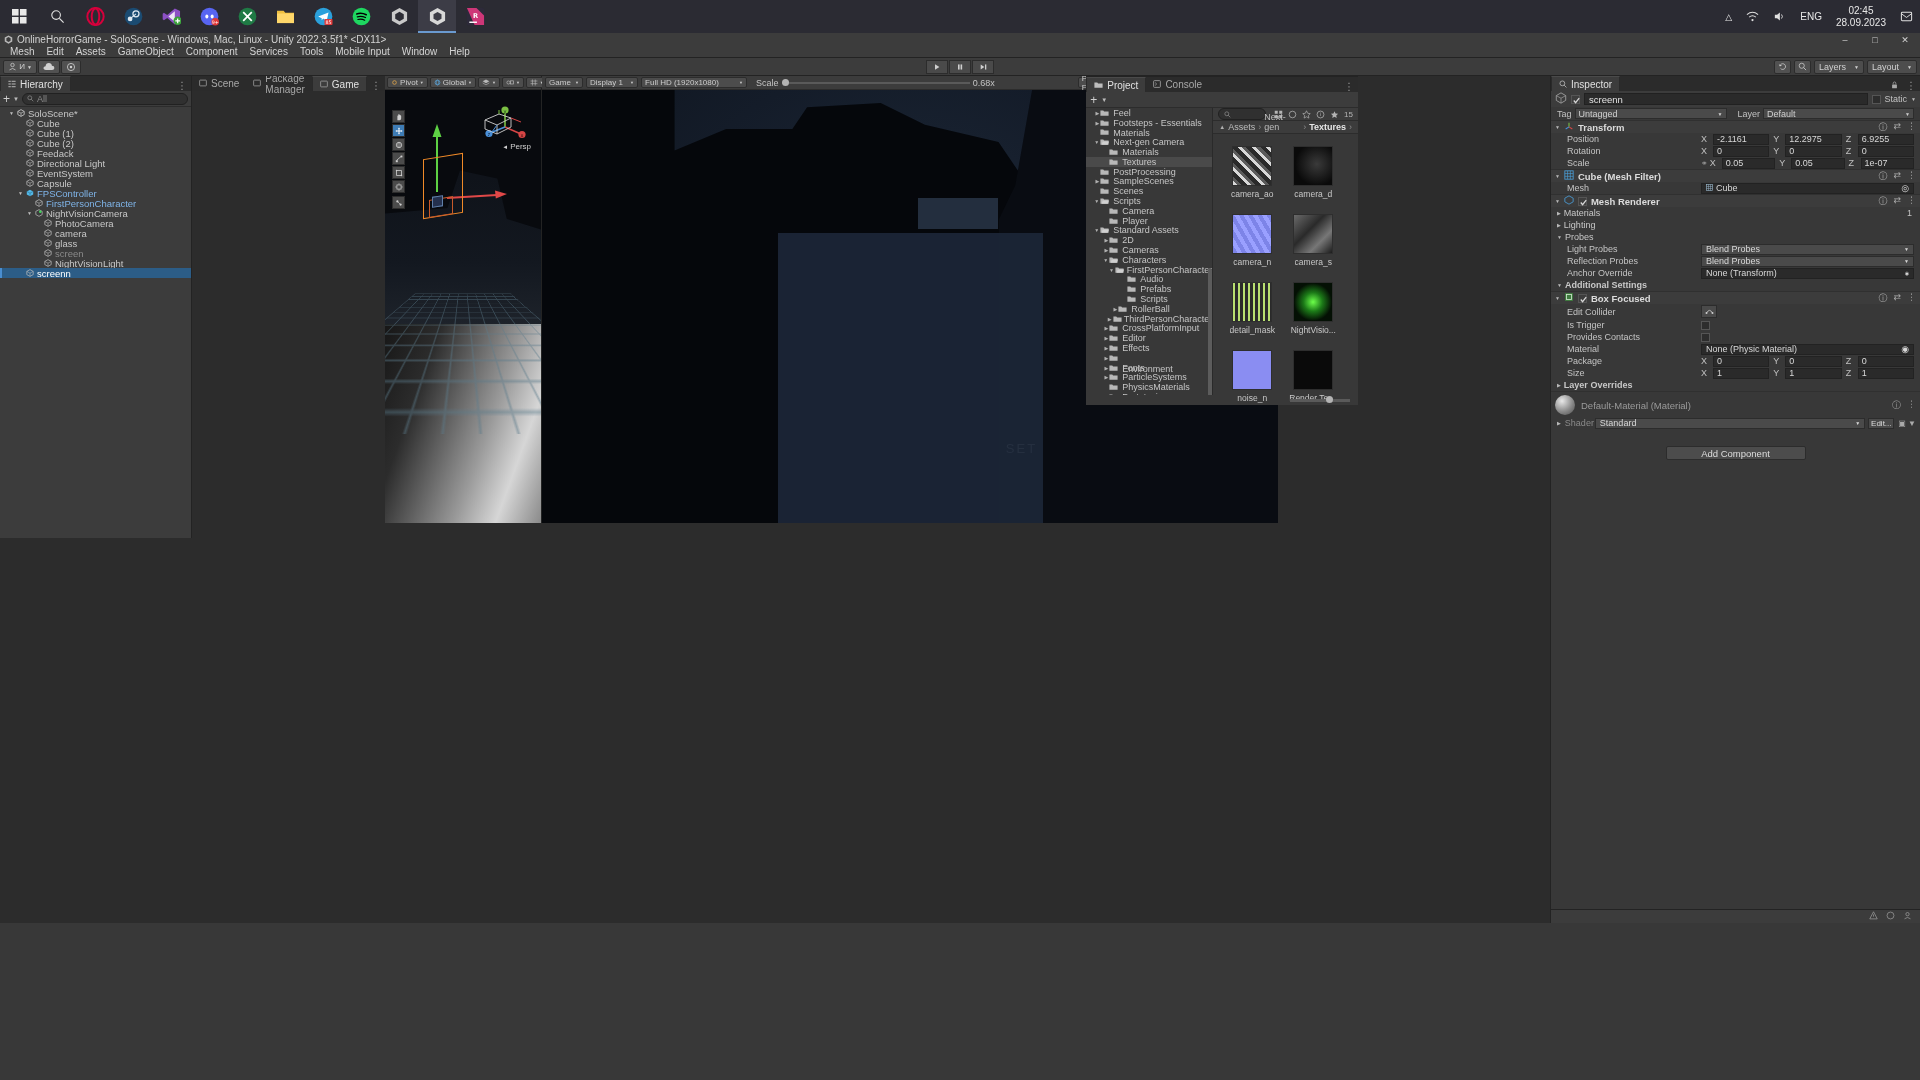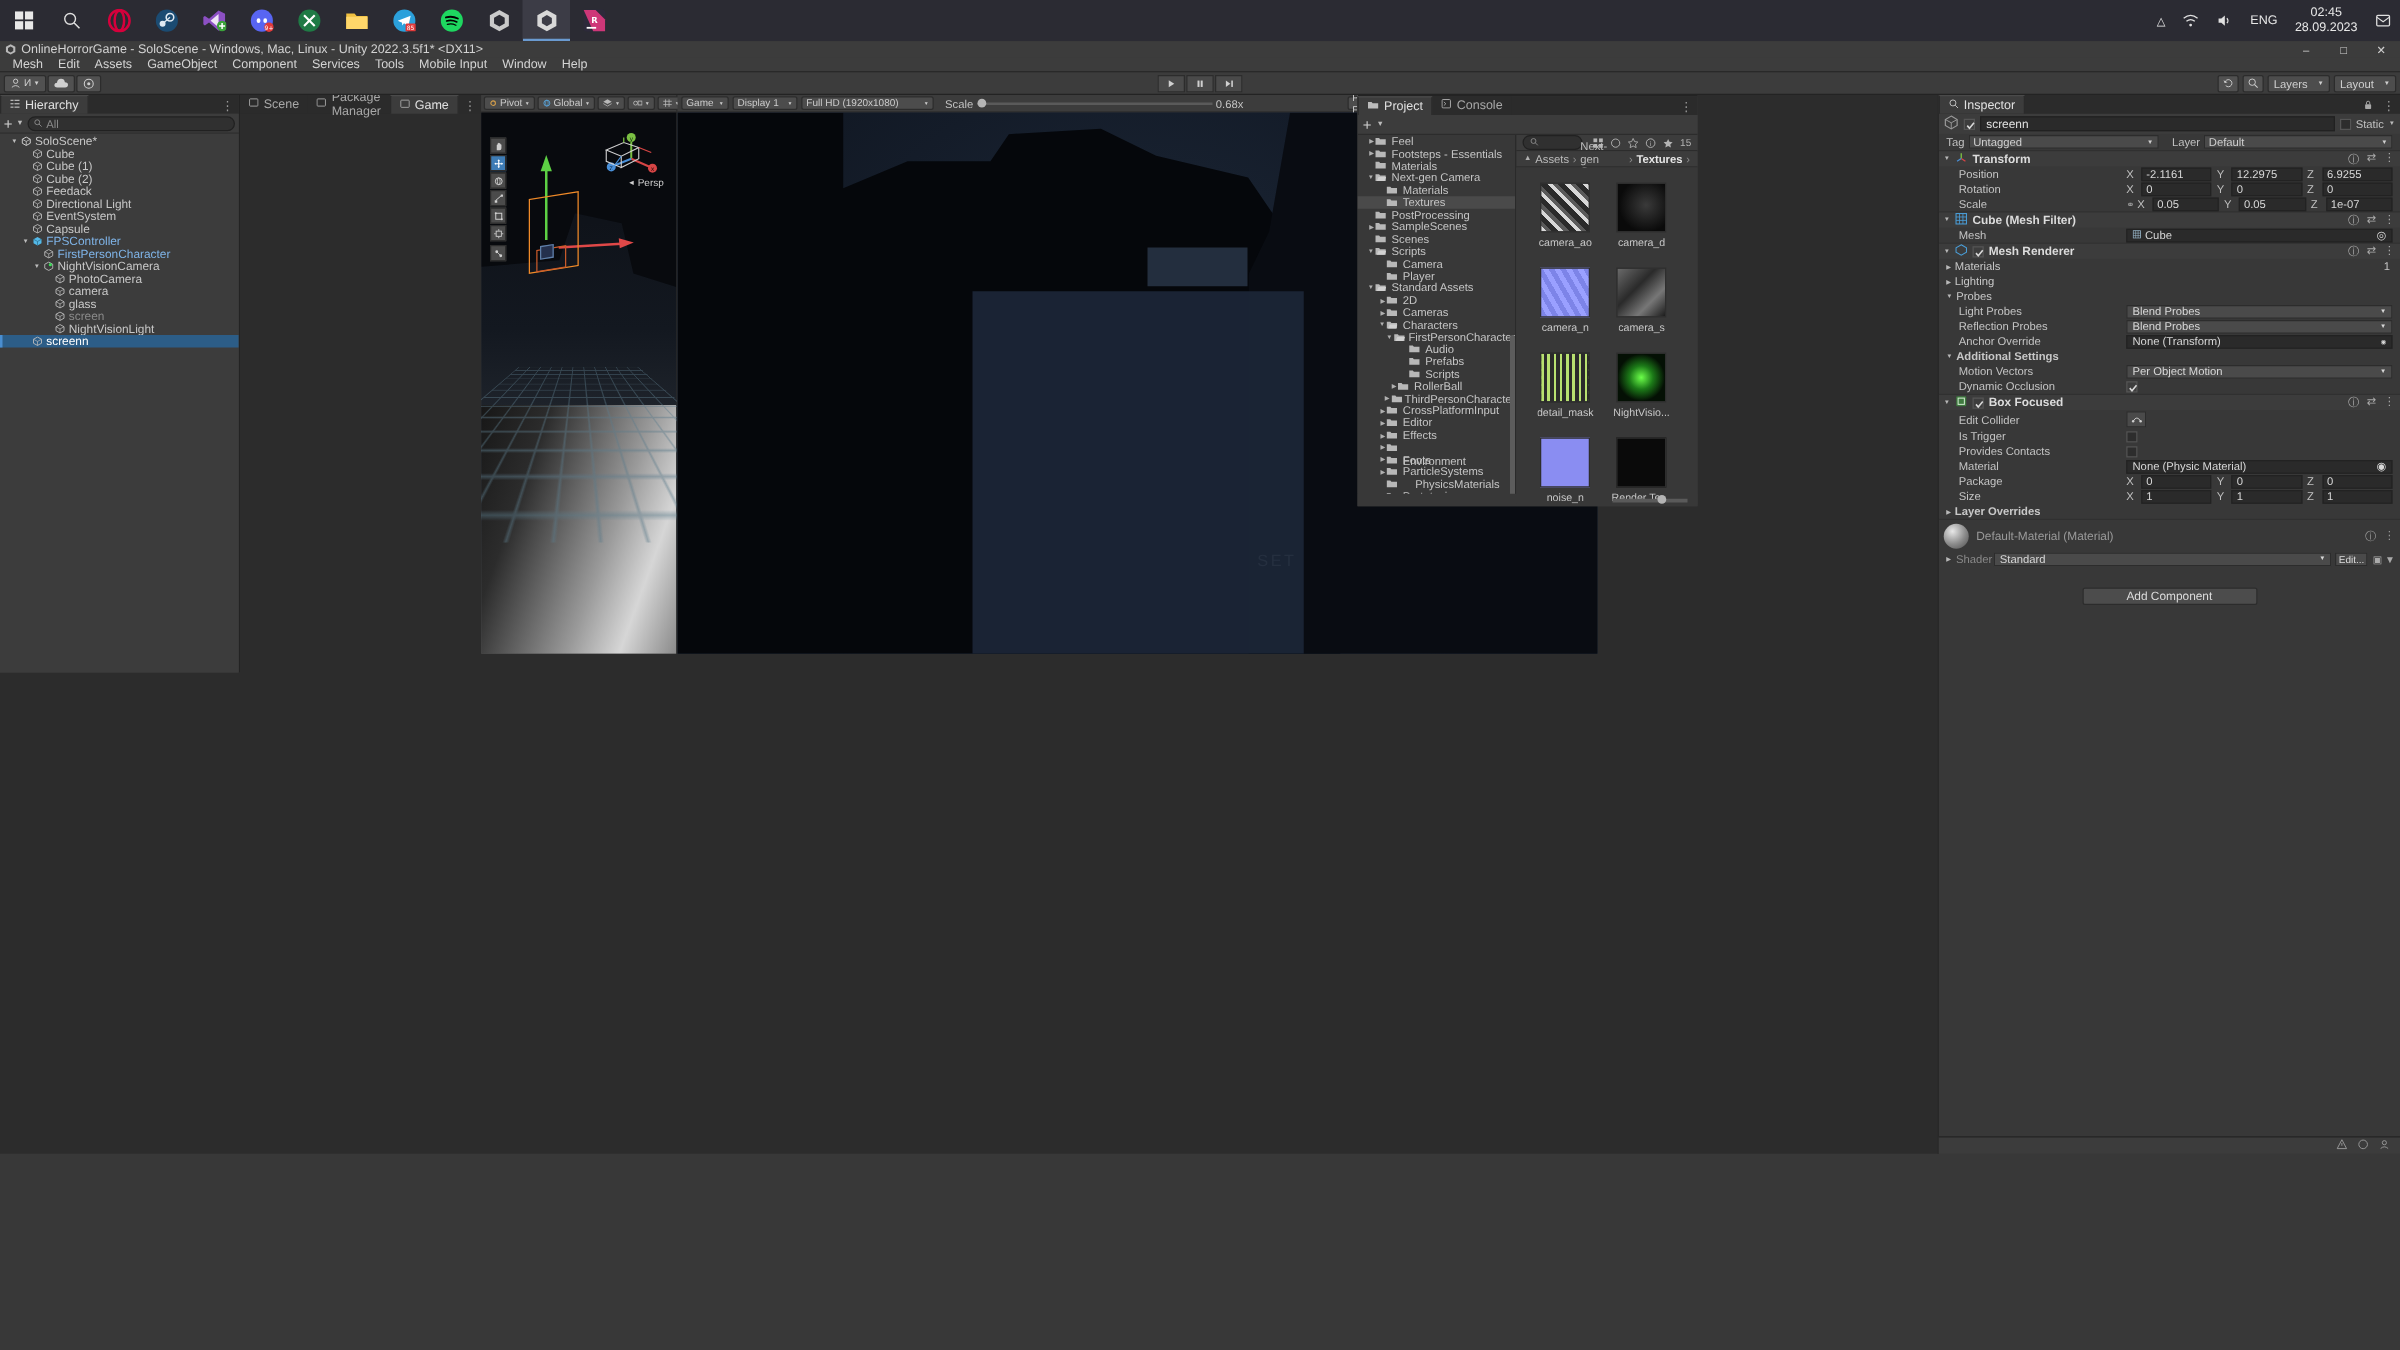--- a/index.html
+++ b/index.html
@@ -1121,21 +1121,21 @@
               </span>
               <span style="margin-left:2px;">ParticleSystems</span>
             </div>
             <div class="prow">
               <span style="width:23px;text-align:right;padding-right:1px;font-size:5px;color:#b0b0b0;"></span>
               <span style="width:11px;display:inline-flex;align-items:center;">
                 <svg width="9" height="8" viewBox="0 0 11 9">
                   <path d="M0.5 1.4 H4 L5 2.6 H10.5 V8 H0.5 Z" fill="#b8b8b8"></path>
                 </svg>
               </span>
-              <span style="margin-left:12px;">PhysicsMaterials</span>
+              <span style="margin-left:2px;">PhysicsMaterials</span>
             </div>
             <div class="prow">
               <span style="width:23px;text-align:right;padding-right:1px;font-size:5px;color:#b0b0b0;">▶</span>
               <span style="width:11px;display:inline-flex;align-items:center;">
                 <svg width="9" height="8" viewBox="0 0 11 9">
                   <path d="M0.5 1.4 H4 L5 2.6 H10.5 V8 H0.5 Z" fill="#b8b8b8"></path>
                 </svg>
               </span>
               <span style="margin-left:2px;">Prototyping</span>
             </div>
@@ -1422,37 +1422,20 @@
             <div class="wide-inp">
               <span>None (Transform)</span>
               <span style="font-size:5px;">◉</span>
             </div>
           </div>
         </div>
       <div class="fold">
         <span class="tri2">▼</span>
         <span style="font-weight:bold;">Additional Settings</span>
       </div>
-      <div id="mr-additional">
-          <div class="fld">
-            <span class="lbl">Motion Vectors</span>
-            <div class="drop-inp">
-              <span>Per Object Motion</span>
-              <span style="font-size:5px;">▼</span>
-            </div>
-          </div>
-          <div class="fld">
-            <span class="lbl">Dynamic Occlusion</span>
-            <span class="chk on" style="position:relative;margin-left:0;">
-              <svg width="9" height="9" viewBox="0 0 10 10" style="position:absolute;left:0;top:0;">
-                <path d="M2 5 L4 7.4 L8 2.4" stroke="#d8d8d8" stroke-width="1.4" fill="none"></path>
-              </svg>
-            </span>
-          </div>
-        </div>
 
       <div class="comp-hdr">
         <span class="tri2">▼</span>
         <span>
           <svg width="10" height="10" viewBox="0 0 12 12">
               <rect x="1.2" y="1.2" width="9.6" height="9.6" rx="1" fill="#3f7a3f"></rect>
               <rect x="3" y="3" width="6" height="6" fill="none" stroke="#cfe8cf" stroke-width="1"></rect>
             </svg>
         </span>
         <span class="chk on" style="position:relative;">

